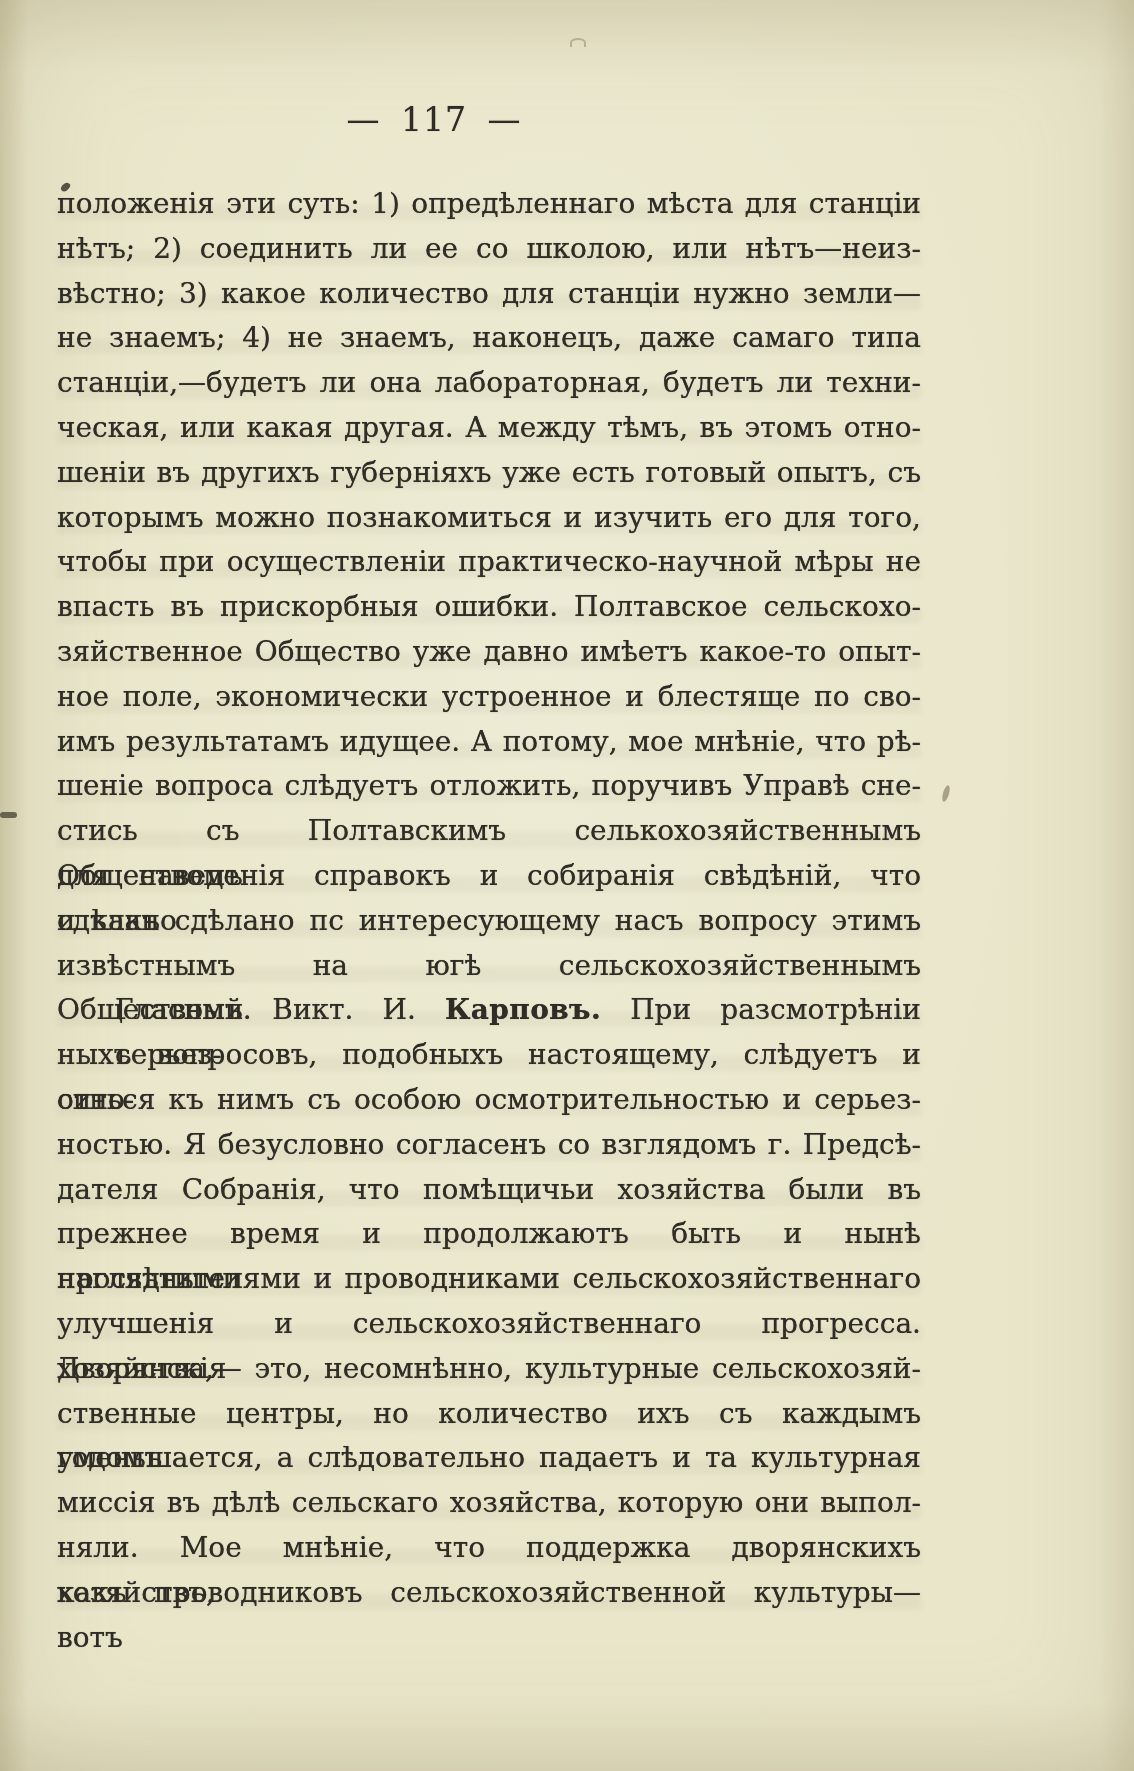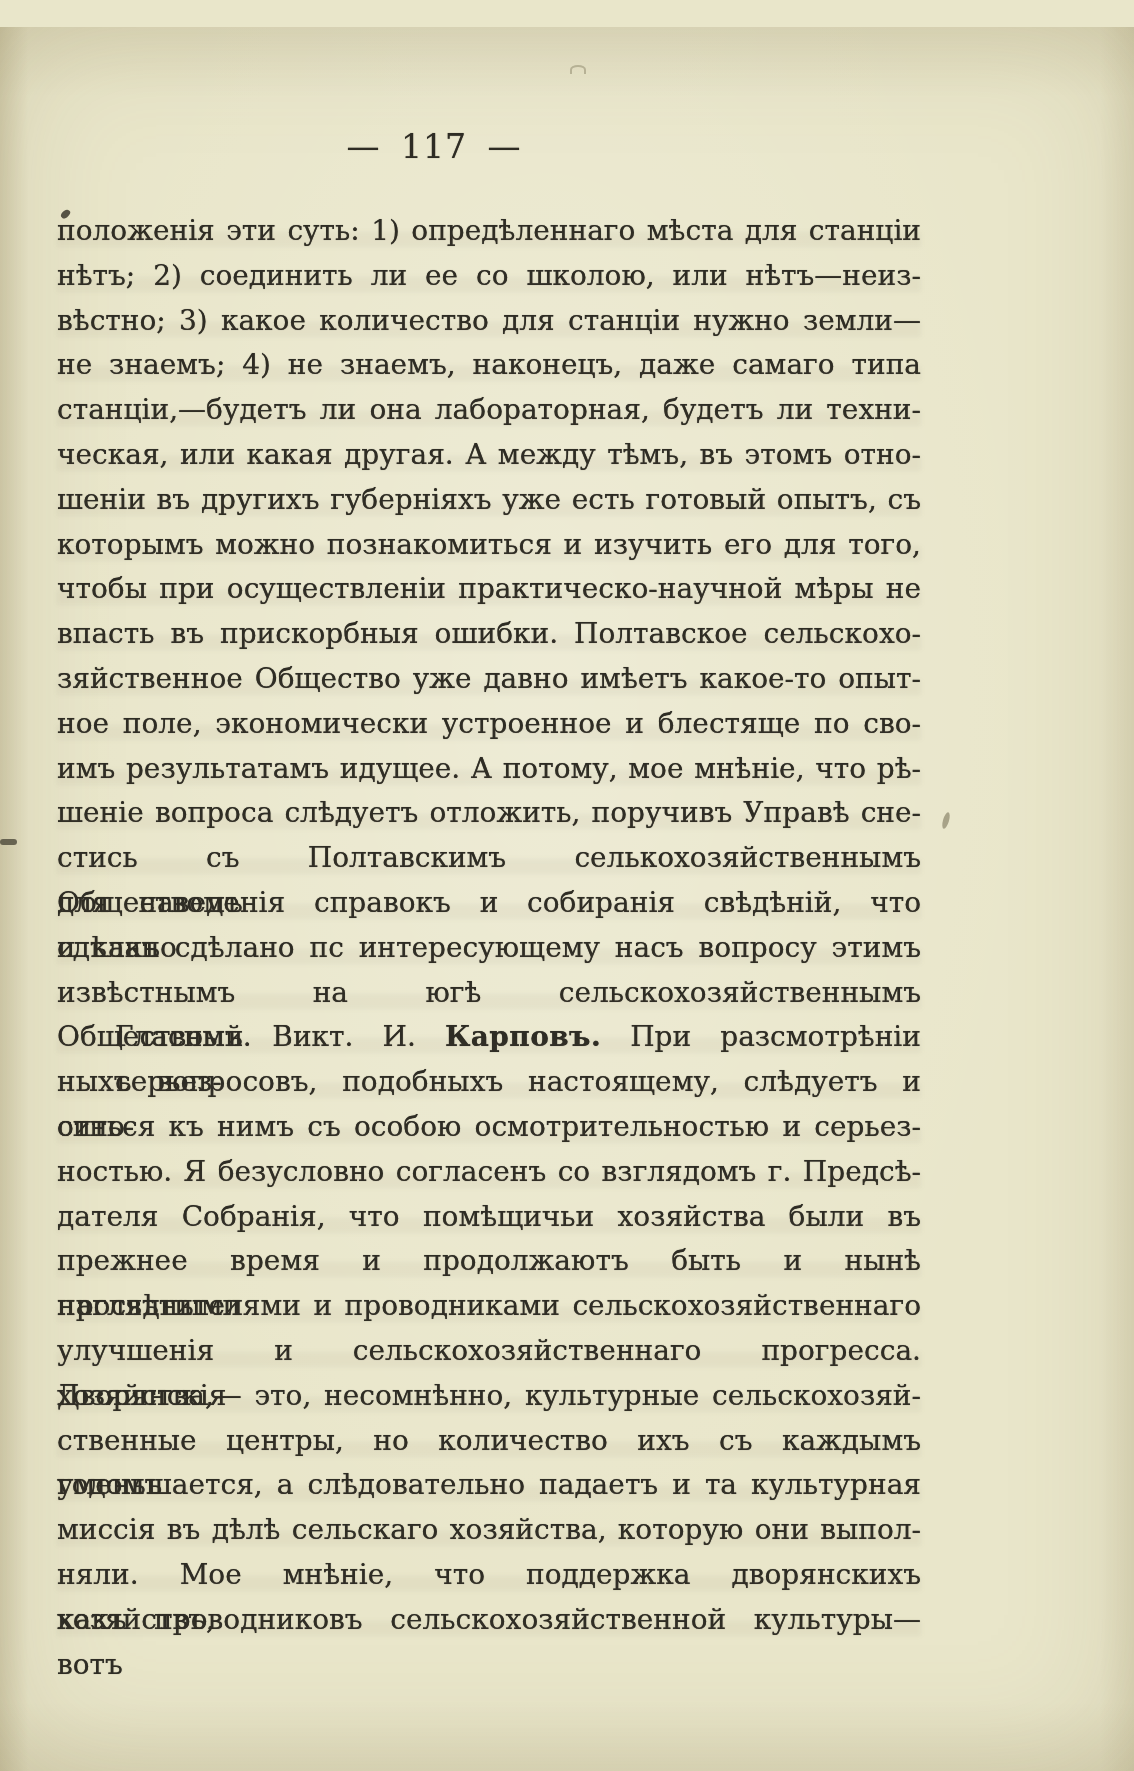--- a/index.html
+++ b/index.html
@@ -17,21 +17,20 @@
   }
   .page {
     position: absolute;
     inset: 0;
     background:
       radial-gradient(ellipse at 48% 38%, rgba(255,255,255,0.22), rgba(255,255,255,0) 62%),
       linear-gradient(90deg, rgba(135,120,75,0.22), rgba(0,0,0,0) 2.5%, rgba(0,0,0,0) 97%, rgba(135,120,75,0.12)),
       linear-gradient(180deg, rgba(135,120,75,0.10), rgba(0,0,0,0) 4%, rgba(0,0,0,0) 96%, rgba(135,120,75,0.10)),
       #e9e6ca;
     box-shadow: inset 0 0 130px rgba(125,110,65,0.20);
-    margin-top: 27px;
   }
   
   .ghosting {
     position: absolute;
     left: 57px;
     top: 205px;
     width: 864px;
     height: 1415px;
     background: repeating-linear-gradient(180deg,
       rgba(105,100,75,0.055) 0px, rgba(105,100,75,0.055) 15px,

